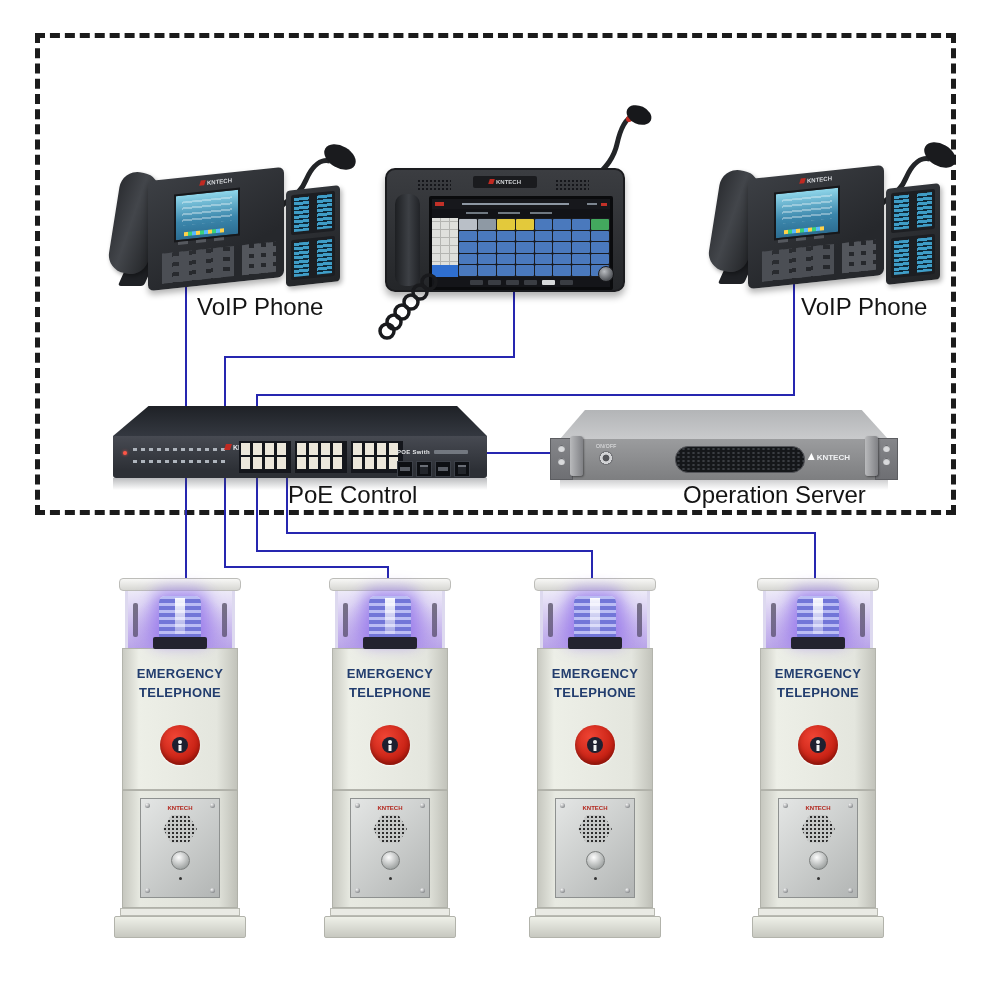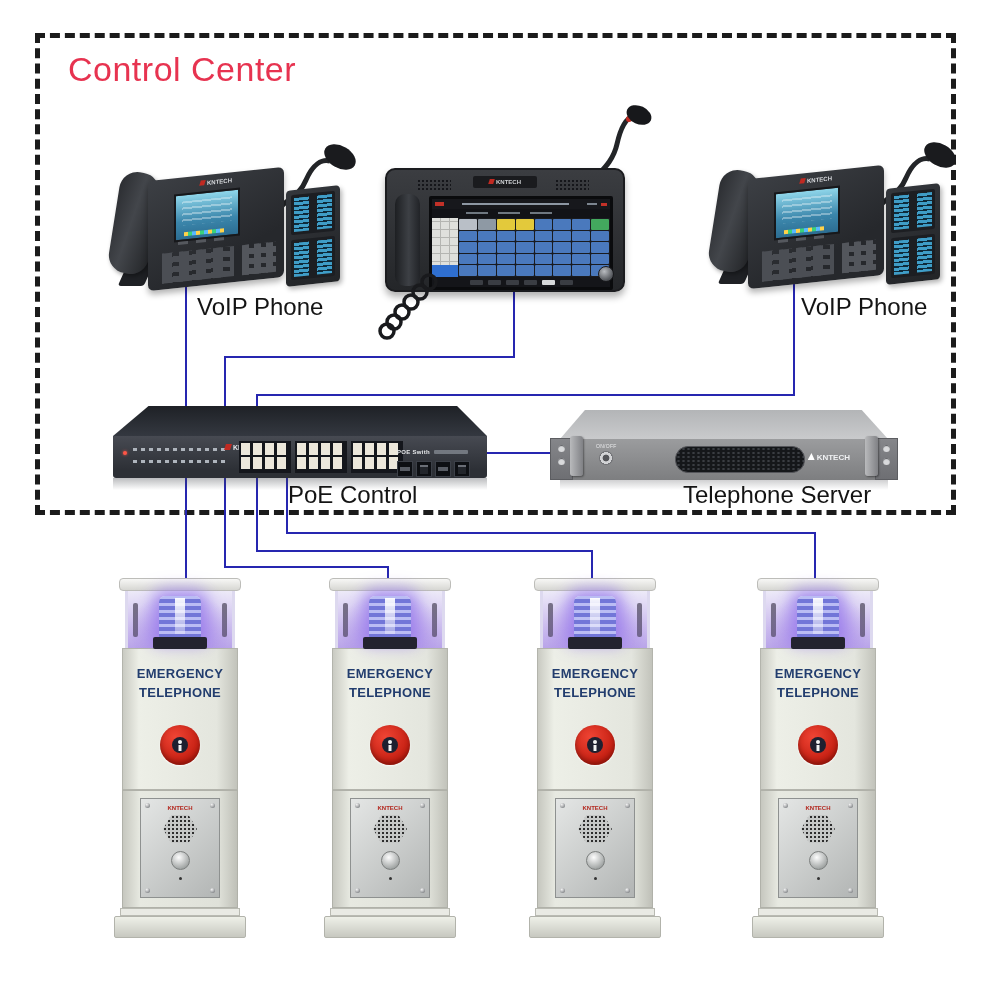--- a/index.html
+++ b/index.html
@@ -208,21 +208,20 @@
           border:1px solid #b9bab2;box-sizing:border-box;}
   .cb-base{position:absolute;left:-8px;right:-8px;top:338px;height:22px;border-radius:2px;
           background:linear-gradient(180deg,#eef0e8,#c7c8c0);border:1px solid #b2b3ab;box-sizing:border-box;}
 </style>
 </head>
 <body>
 
 <div class="canvas">
 
   <div class="cc-frame"></div>
-  <div class="cc-title">Control Center</div>
 
   <svg class="lines" width="996" height="1004">
     <polyline class="conn" points="186,282 186,420" stroke="#2626b0"></polyline>
     <polyline class="conn" points="514,288 514,357 225,357 225,420" stroke="#2626b0"></polyline>
     <polyline class="conn" points="794,282 794,395 257,395 257,420" stroke="#2626b0"></polyline>
     <polyline class="conn" points="483,453 558,453" stroke="#2626b0"></polyline>
     <polyline class="conn" points="186,460 186,585" stroke="#2626b0"></polyline>
     <polyline class="conn" points="225,460 225,567 388,567 388,585" stroke="#2626b0"></polyline>
     <polyline class="conn" points="257,460 257,551 592,551 592,585" stroke="#2626b0"></polyline>
     <polyline class="conn" points="287,460 287,533 815,533 815,585" stroke="#2626b0"></polyline>
@@ -412,21 +411,21 @@
     <div class="sv-handle left"></div>
     <div class="sv-handle right"></div>
     <div class="sv-power">
       <div class="lbl">ON/OFF</div>
       <div class="btn"></div>
     </div>
     <div class="sv-vent"></div>
     <div class="sv-brand">KNTECH</div>
     <div class="sv-reflect"></div>
   </div>
-  <div class="dev-label" style="left:683px;top:481px">Telephone Server</div>
+  <div class="dev-label" style="left:683px;top:481px">Operation Server</div>
 
   <div class="callbox" style="left:122px">
     <div class="cb-cap"></div>
     <div class="cb-glass">
       <div class="cb-vent left"></div>
         <div class="cb-vent right"></div>
       <div class="cb-beacon"></div>
       <div class="cb-beacon-base"></div>
     </div>
     <div class="cb-body">

